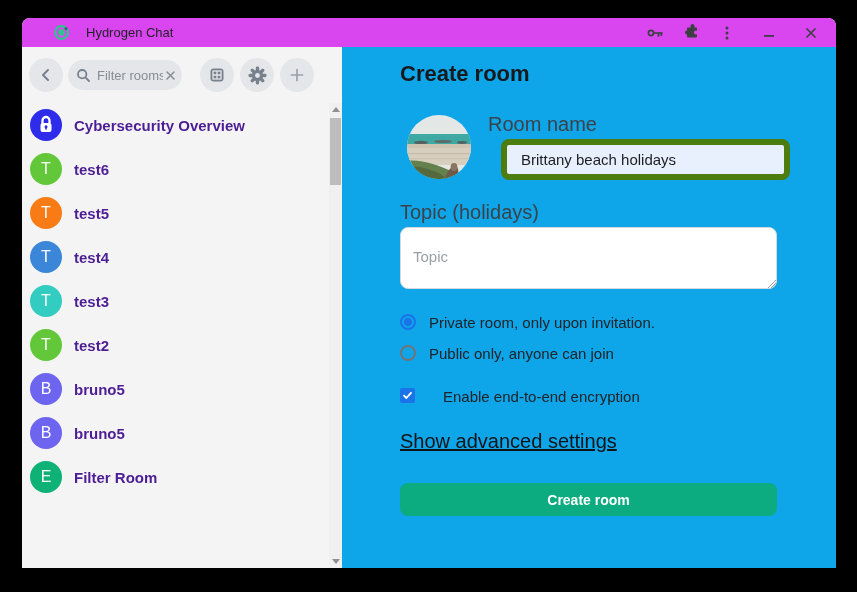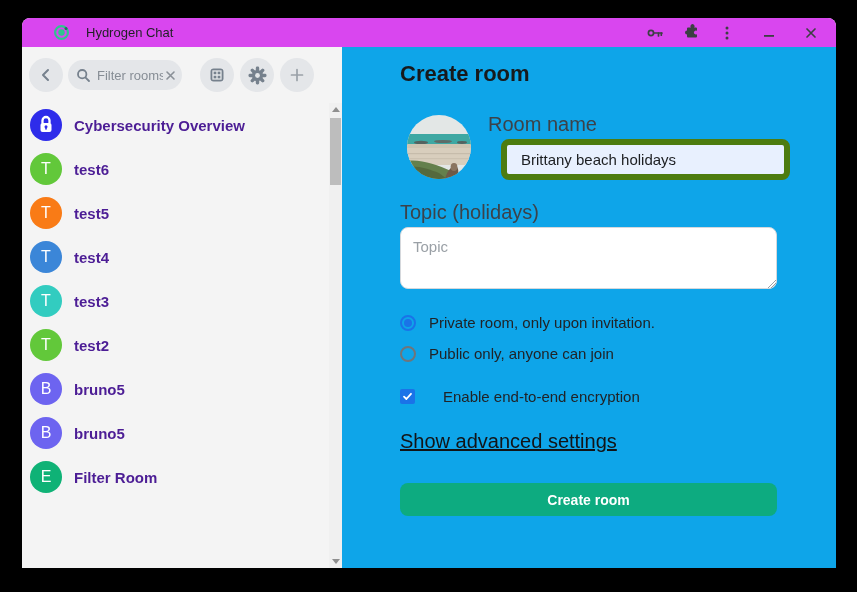--- a/index.html
+++ b/index.html
@@ -53,26 +53,26 @@
   .sb-thumb { position:absolute; left:1px; top:15px; width:11px; height:67px; background:#bdbdbd; }
 
   
   .page-title { position:absolute; left:58px; top:14px; font-size:22px; font-weight:700; color:#17191c; }
   .room-avatar-photo { position:absolute; left:65px; top:68px; width:64px; height:64px; border-radius:50%; overflow:hidden; }
   .room-avatar-photo svg { display:block; }
   .field-label { font-size:20px; color:#3c4249; }
   .room-name-label { position:absolute; left:146px; top:66px; }
   .room-name-input { position:absolute; left:146px; top:92px; width:289px; height:41px; background:#e8f0fe; border:6px solid #4d7c0f; border-radius:8px; padding:0 14px; font-size:15px; color:#1c1e21; font-family:"Liberation Sans",sans-serif; outline:none;margin-left:13px; }
   .topic-label { position:absolute; left:58px; top:154px; }
-  .topic-textarea { position:absolute; left:58px; top:180px; width:377px; height:62px; border:1px solid #d5d8dc; border-radius:8px; background:#fff; padding:10px 12px; font-size:15px; color:#1c1e21; font-family:"Liberation Sans",sans-serif; resize:none; outline:none; }
+  .topic-textarea { position:absolute; left:58px; top:180px; width:377px; height:62px; border:1px solid #d5d8dc; border-radius:8px; background:#fff; padding:20px 12px; font-size:15px; color:#1c1e21; font-family:"Liberation Sans",sans-serif; resize:none; outline:none; }
   .topic-textarea::placeholder { color:#9aa0a6; opacity:1; }
   .resize-grip { position:absolute; left:425px; top:232px; width:9px; height:9px;
      background:linear-gradient(135deg, transparent 0 50%, #9aa0a6 50% 57%, transparent 57% 68%, #9aa0a6 68% 75%, transparent 75%); }
 
-  .opt-row { position:absolute; left:58px; display:flex; align-items:center; gap:13px; cursor:pointer; }
+  .opt-row { position:absolute; left:58px; display:flex; align-items:flex-start; gap:13px; cursor:pointer; }
   .opt-row .opt-label { font-size:15px; color:#202327; }
   .radio-private { top:267px; }
   .radio-public { top:298px; }
   .check-row { top:341px; gap:28px; }
   .radio { width:16px; height:16px; border-radius:50%; flex:0 0 auto; }
   .radio.selected { border:2px solid #1a73e8; position:relative; }
   .radio.selected::after { content:""; position:absolute; left:2px; top:2px; width:8px; height:8px; border-radius:50%; background:#1a73e8; }
   .radio.unselected { border:2px solid #70757a; }
   .checkbox { width:15px; height:15px; border-radius:2px; background:#1a73e8; display:flex; align-items:center; justify-content:center; flex:0 0 auto; }
   .advanced-link { position:absolute; left:58px; top:383px; font-size:20px; color:#121417; text-decoration:underline; cursor:pointer; }

